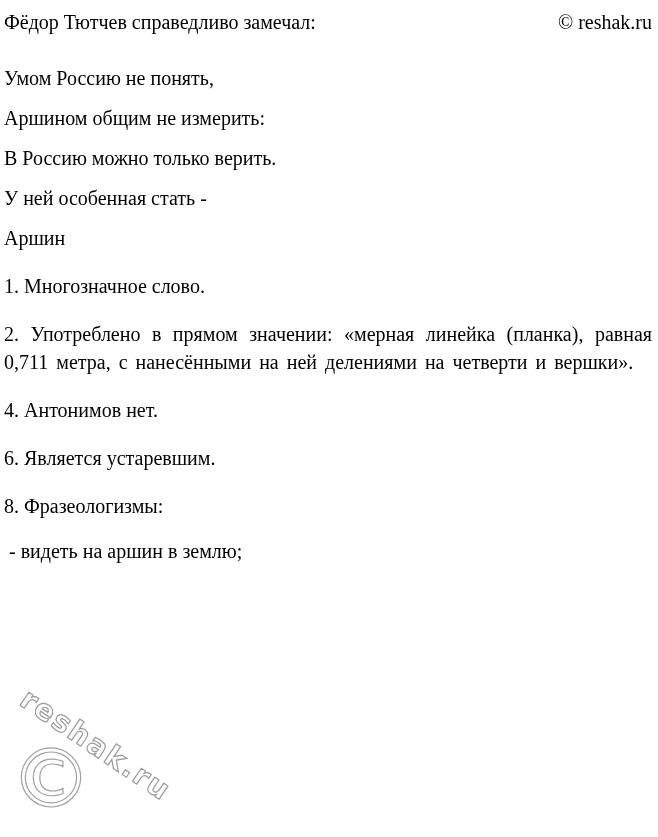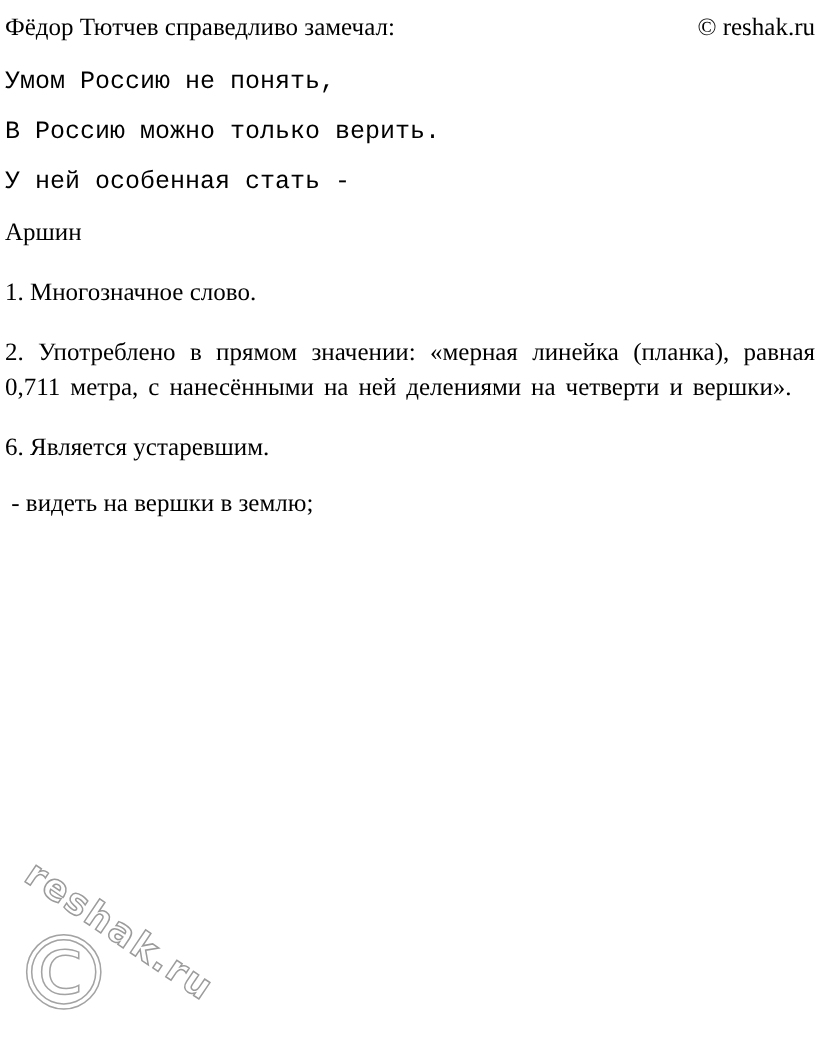--- a/index.html
+++ b/index.html
@@ -17,28 +17,27 @@
     font-size: 20px;
     line-height: 28px;
     color: #000000;
     padding: 8px 6px 0 4px;
     box-sizing: border-box;
   }
   .header {
     display: flex;
     justify-content: space-between;
     align-items: baseline;
-    margin-bottom: 16px;
+    margin-bottom: 28px;
   }
   .page p {
     margin: 0 0 12px 0;
   }
   p.poem-line {
     margin-bottom: 12px;
-    font-family: Liberation Mono, monospace;
   }
   p.word-title {
     margin-bottom: 17px;
   }
   p.item {
     margin-bottom: 17px;
     margin-top: 20px;
   }
   p.justify {
     text-align: justify;
@@ -75,29 +74,32 @@
 <body>
 
 <div class="page">
 
   <div class="header">
     <span>Фёдор Тютчев справедливо замечал:</span>
     <span>© reshak.ru</span>
   </div>
 
   <p class="poem-line">Умом Россию не понять,</p>
+  <p class="poem-line">Аршином общим не измерить:</p>
   <p class="poem-line">В Россию можно только верить.</p>
   <p class="poem-line">У ней особенная стать -</p>
 
   <p class="word-title">Аршин</p>
 
   <p class="item">1. Многозначное слово.</p>
   <p class="item justify">2. Употреблено в прямом значении: «мерная линейка (планка), равная 0,711 метра, с нанесёнными на ней делениями на четверти и вершки».</p>
+  <p class="item">4. Антонимов нет.</p>
   <p class="item">6. Является устаревшим.</p>
+  <p class="item">8. Фразеологизмы:</p>
 
-  <p class="phrase"> - видеть на вершки в землю;</p>
+  <p class="phrase"> - видеть на аршин в землю;</p>
 
   <svg class="watermark" width="210" height="160" viewBox="0 0 210 160" aria-hidden="true">
     <text class="wm-text" x="18" y="28" transform="rotate(34 18 28)">reshak.ru</text>
     <text class="wm-symbol" x="10" y="131">©</text>
   </svg>
 
 </div>
 
 </body></html>

